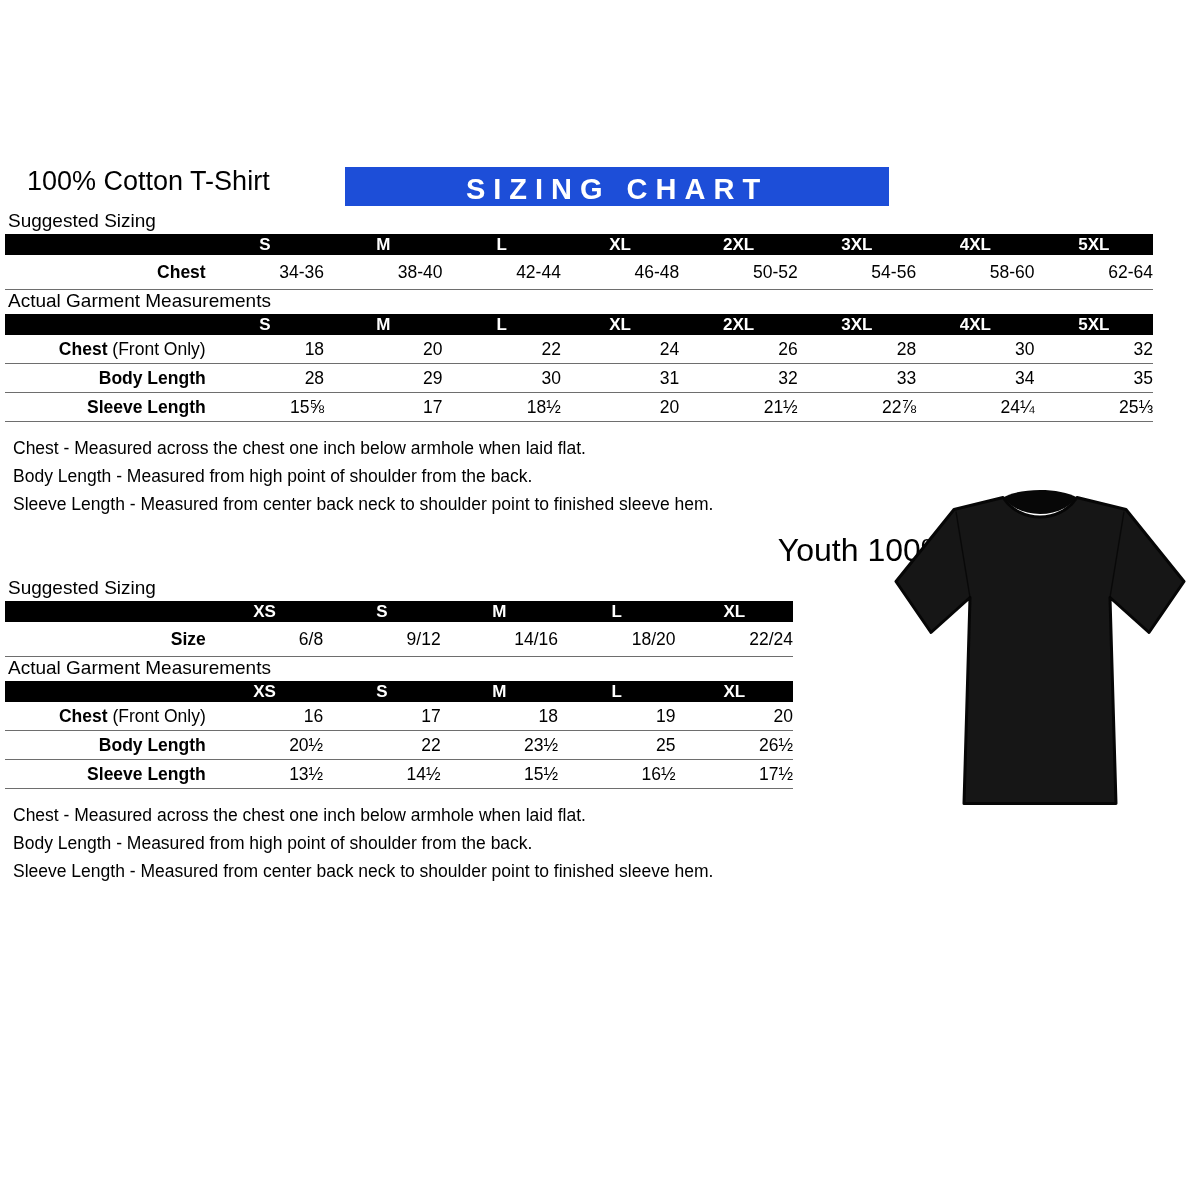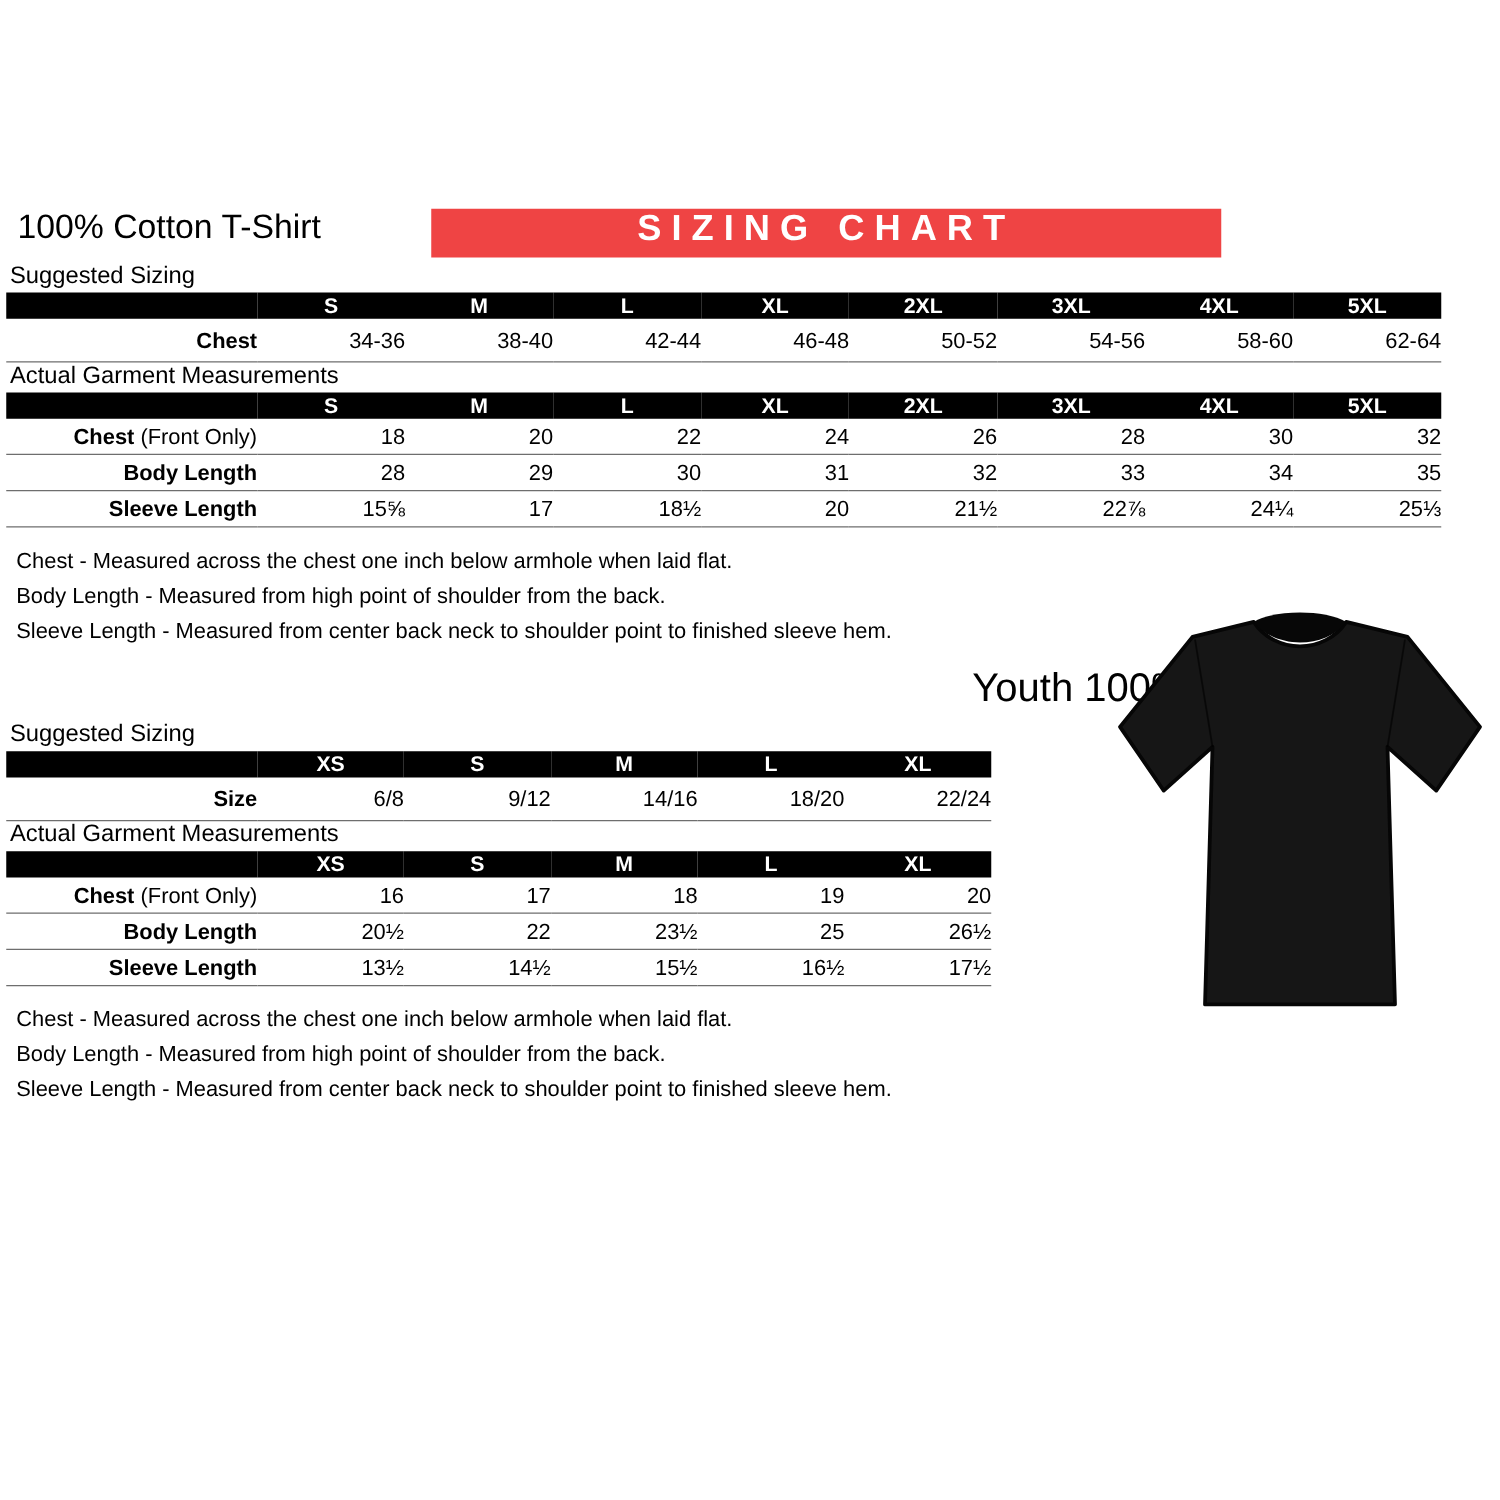--- a/index.html
+++ b/index.html
@@ -1,21 +1,21 @@
 <!DOCTYPE html>
 <html><head>
 <meta charset="utf-8">
 <style>
   html,body{margin:0;padding:0;background:#fff;}
   .page{position:relative;width:1200px;height:1200px;background:#ffffff;
         font-family:"Liberation Sans","DejaVu Sans",sans-serif;color:#000;overflow:hidden;}
 
-  .adult-title{position:absolute;left:14px;top:166px;font-size:27px;font-weight:400;margin:0;}
-  .banner{position:absolute;left:345px;top:167px;width:632px;height:39px;background:#ef4444;color:#fff;
-          display:flex;align-items:flex-start;justify-content:center;}
+  .adult-title{position:absolute;left:27px;top:166px;font-size:27px;font-weight:400;margin:0;}
+  .banner{position:absolute;left:345px;top:167px;width:544px;height:39px;background:#1d4ed8;color:#fff;
+          display:flex;align-items:flex-end;justify-content:center;}
   .banner span{font-size:29px;font-weight:700;letter-spacing:8px;}
 
   .content{position:absolute;left:5px;top:210px;width:1150px;}
   .section-label{font-size:19px;margin:0 0 2px 3px;}
   .gap{}
 
   table{border-collapse:collapse;table-layout:fixed;}
   .size-table th{background:#000;color:#fff;font-weight:700;font-size:17px;height:21px;padding:0;text-align:center;}
   .size-table td{font-size:17.5px;text-align:right;vertical-align:middle;padding:0;border-bottom:1px solid #6e6e6e;}
   .sug td{height:34px;}

